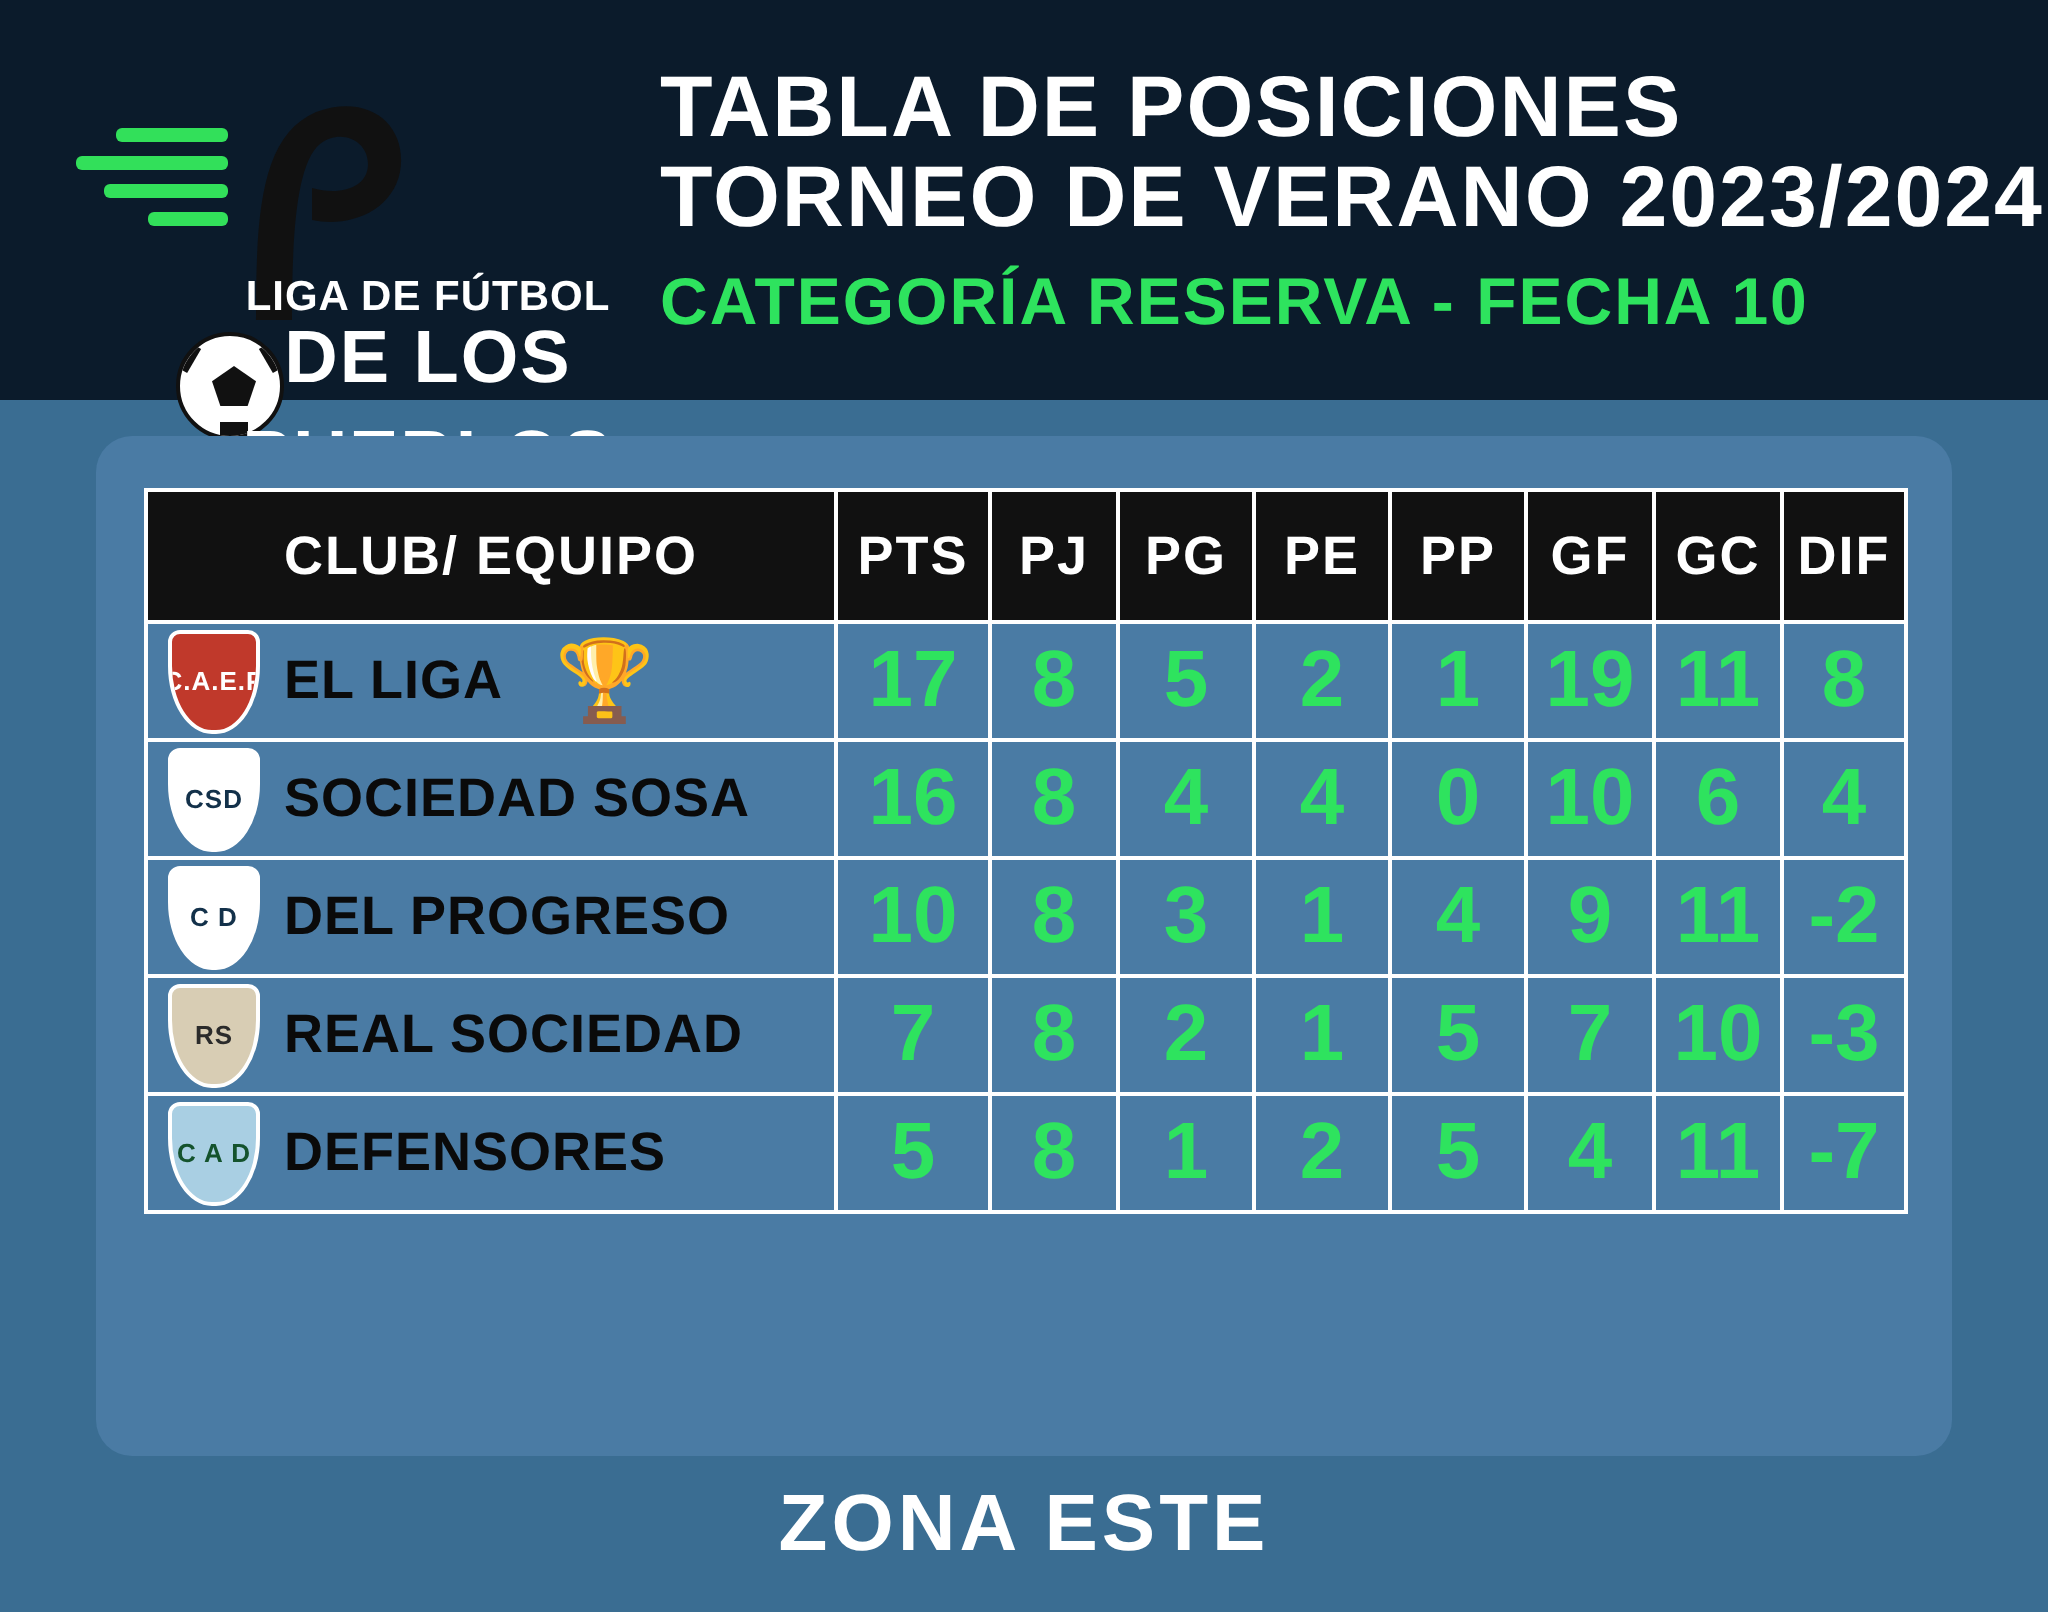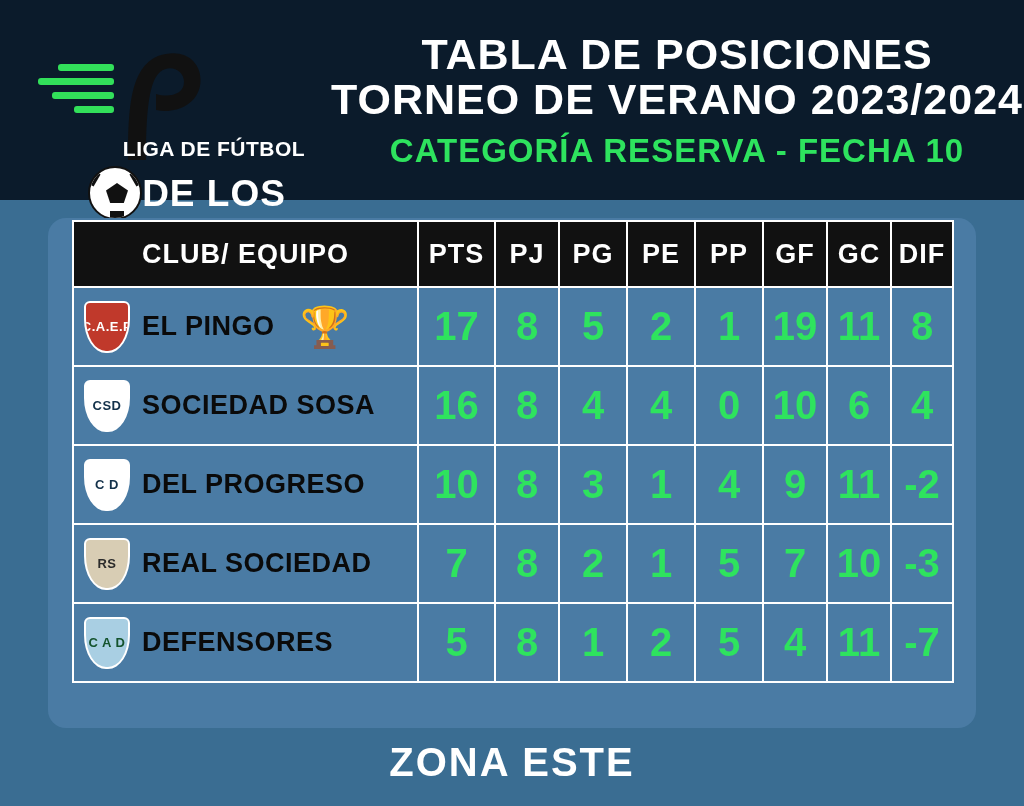--- a/index.html
+++ b/index.html
@@ -66,21 +66,21 @@
   .logo-text .l1 {
     font-size: 21px;
     font-weight: bold;
     letter-spacing: 0.5px;
     color: #ffffff;
   }
   .logo-text .l2 {
     font-size: 37px;
     font-weight: bold;
     letter-spacing: 1px;
-    margin-top: 16px;
+    margin-top: 1px;
   }
   .logo-text .l3 {
     font-size: 37px;
     font-weight: bold;
     letter-spacing: 1px;
     margin-top: 13px;
   }
   .logo-ball {
     position: absolute;
     left: 88px;
@@ -99,21 +99,20 @@
   .logo-ball .c {
     left: 16px; top: 15px; width: 22px; height: 20px;
     clip-path: polygon(50% 0%, 100% 38%, 81% 100%, 19% 100%, 0% 38%);
   }
   .logo-ball .e1 { left: -6px; top: 2px; width: 14px; height: 14px; transform: rotate(30deg);}
   .logo-ball .e2 { right: -6px; top: 2px; width: 14px; height: 14px; transform: rotate(-30deg);}
   .logo-ball .e3 { left: 20px; bottom: -7px; width: 14px; height: 14px; }
 
   .title-zone {
     flex: 1;
-    text-align: center;
     line-height: 1.05;
   }
   .title-zone .t1,
   .title-zone .t2 {
     color: #ffffff;
     font-size: 43px;
     font-weight: bold;
     letter-spacing: 1px;
     text-transform: uppercase;
   }
@@ -133,21 +132,21 @@
     top: 218px;
     width: 928px;
     height: 510px;
     background: #4a7ba4;
     border-radius: 18px;
   }
 
   table.standings {
     position: absolute;
     left: 72px;
-    top: 220px;
+    top: 244px;
     width: 880px;
     border-collapse: collapse;
     table-layout: fixed;
   }
   table.standings th,
   table.standings td {
     border: 2px solid #ffffff;
   }
   thead th {
     background: #111111;
@@ -158,21 +157,21 @@
     height: 66px;
     text-align: center;
   }
   thead th.club {
     text-align: center;
   }
   tbody tr {
     background: #4a7ba4;
   }
   tbody td {
-    height: 79px;
+    height: 59px;
     color: #2ee35e;
     font-size: 40px;
     font-weight: bold;
     text-align: center;
     vertical-align: middle;
   }
   tbody td.team {
     text-align: left;
     padding-left: 10px;
     color: #0a0a0a;
@@ -291,21 +290,21 @@
     </tr>
   </thead>
   <tbody>
 
     <tr>
       <td class="team">
         <div class="team-inner">
           <span class="crest">
             <span class="shield" style="background:#c0392b">C.A.E.P</span>
           </span>
-          <span class="team-name">EL PINGO</span>
+          <span class="team-name">EL LIGA</span>
           <span class="trophy">🏆</span>
         </div>
       </td>
       <td>17</td>
       <td>8</td>
       <td>5</td>
       <td>2</td>
       <td>1</td>
       <td>19</td>
       <td>11</td>

